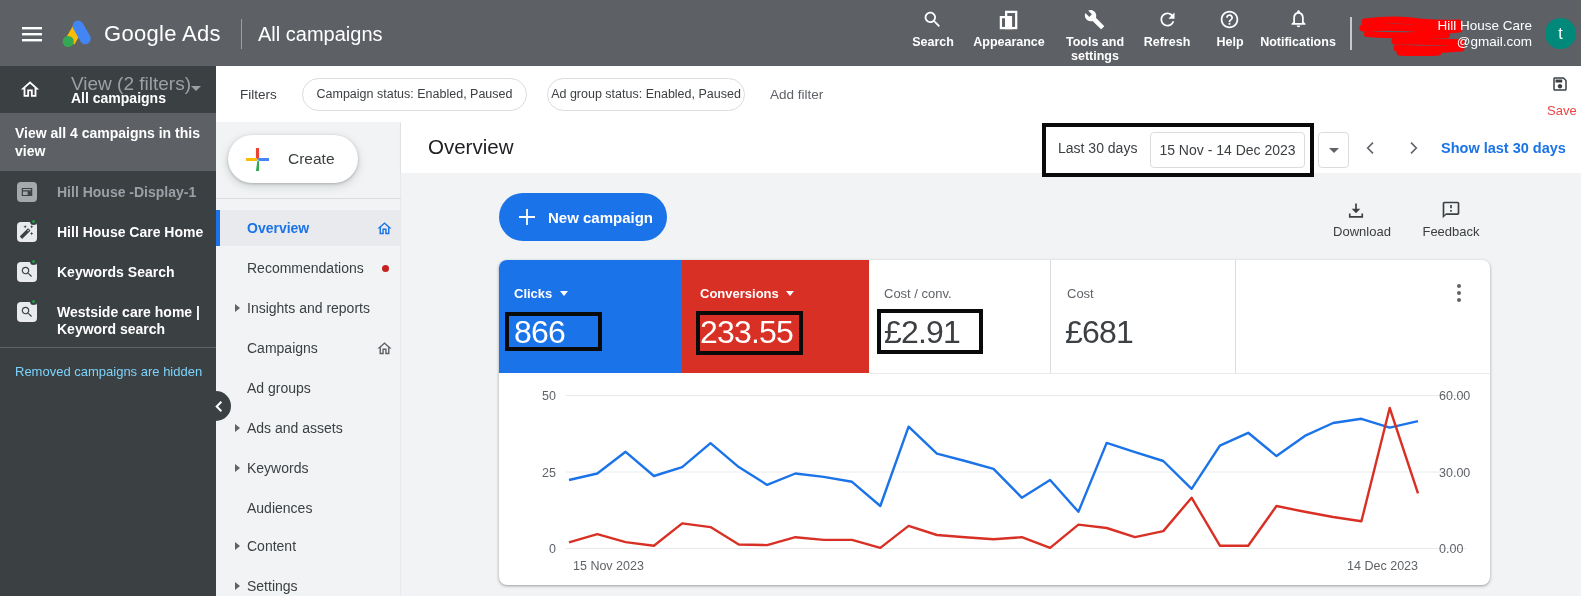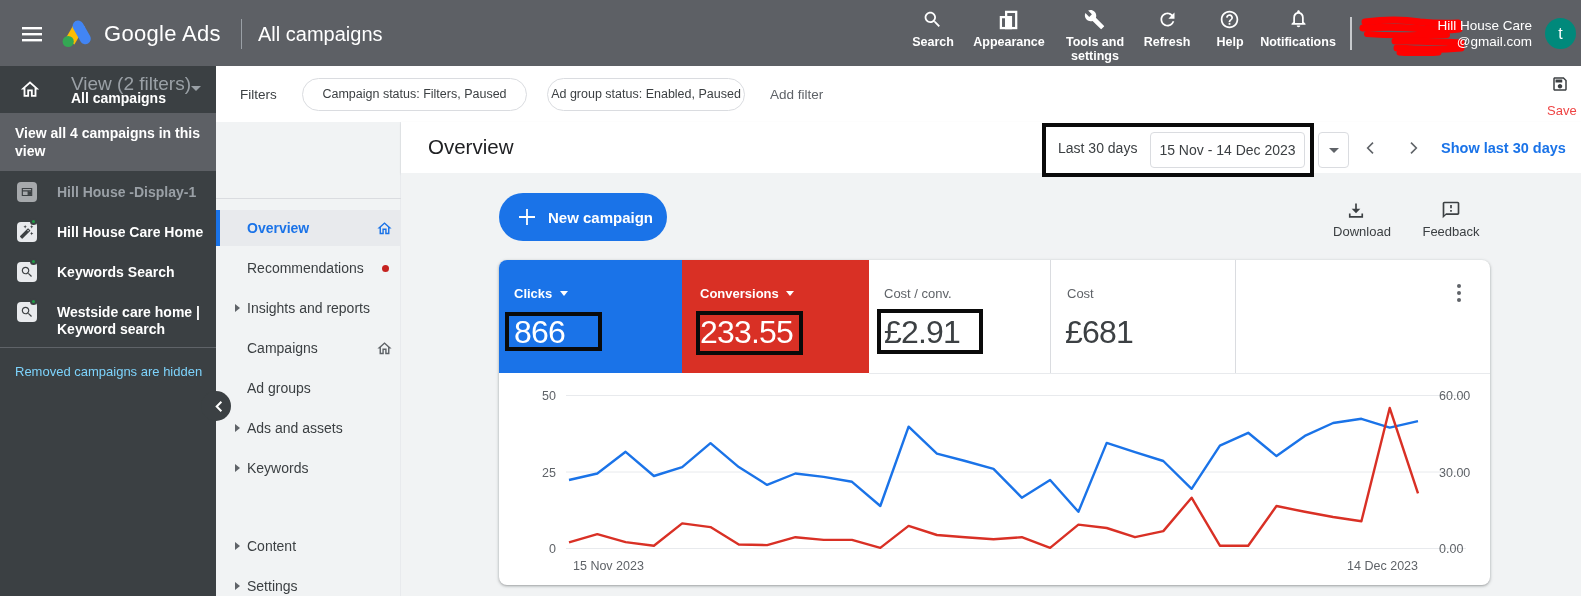--- a/index.html
+++ b/index.html
@@ -150,31 +150,40 @@
       <span class="gdot"></span>
     </div>
     <div class="abs" style="left:57px;top:2px;line-height:17px;">Westside care home |<br>Keyword search</div>
   </div>
   <div class="abs" style="left:0;top:281px;width:216px;height:1px;background:#5f6368;"></div>
   <div class="abs" style="left:15px;top:298px;color:#7dd3fc;font-size:13px;">Removed campaigns are hidden</div>
 </div>
 
 <div id="filterbar">
   <div class="abs" style="left:24px;top:21px;font-size:13.5px;color:#3c4043;">Filters</div>
-  <div class="chip" style="left:86px;width:225px;">Campaign status: Filters, Paused</div>
+  <div class="chip" style="left:86px;width:225px;">Campaign status: Enabled, Paused</div>
   <div class="chip" style="left:331px;width:198px;">Ad group status: Enabled, Paused</div>
   <div class="abs" style="left:554px;top:21px;font-size:13.5px;color:#5f6368;">Add filter</div>
 
   <svg class="abs" style="left:1335px;top:9px" width="18" height="18" viewBox="0 0 24 24" fill="#3c4043">
     <path d="M17 3H5c-1.11 0-2 .9-2 2v14c0 1.1.89 2 2 2h14c1.1 0 2-.9 2-2V7l-4-4zm2 16H5V5h11.17L19 7.83V19zm-7-7c-1.66 0-3 1.34-3 3s1.34 3 3 3 3-1.34 3-3-1.34-3-3-3zM6 6h9v4H6z"></path>
   </svg>
   <div class="abs" style="left:1331px;top:37px;font-size:13px;color:#ef4444;">Save</div>
 </div>
 
 <div id="leftnav">
+  <div id="createbtn">
+    <svg class="abs" style="left:17px;top:12px" width="25" height="25" viewBox="0 0 24 24">
+      <polygon points="10.5,1 13.5,1 13.5,10.5 12,12 10.5,10.5" fill="#ea4335"></polygon>
+      <polygon points="13.5,10.5 23,10.5 23,13.5 13.5,13.5 12,12" fill="#4285f4"></polygon>
+      <polygon points="10.5,13.5 13.5,13.5 13.5,23 10.5,23 12,12" fill="#34a853"></polygon>
+      <polygon points="1,10.5 10.5,10.5 12,12 10.5,13.5 1,13.5" fill="#fbbc04"></polygon>
+    </svg>
+    <div class="abs" style="left:60px;top:15px;font-size:15.5px;color:#3c4043;">Create</div>
+  </div>
   <div class="abs" style="left:0;top:76px;width:185px;height:1px;background:#dadce0;"></div>
 
   <div class="nav-item" style="top:88px;background:#e8eaed;color:#1a73e8;font-weight:700;">
     <div class="abs" style="left:0;top:0;width:4px;height:36px;background:#1a73e8;"></div>
     <span class="txt">Overview</span>
     <svg class="abs" style="left:160px;top:10px" width="17" height="17" viewBox="0 0 24 24" fill="#1a73e8">
           <path d="M12 5.69l5 4.5V18h-2v-6H9v6H7v-7.81l5-4.5M12 3L2 12h3v8h6v-6h2v6h6v-8h3L12 3z"></path>
         </svg>
   </div>
   <div class="nav-item" style="top:128px;">
@@ -194,20 +203,23 @@
   <div class="nav-item" style="top:288px;">
         <span class="nav-chev"></span>
         <span class="txt">Ads and assets</span>
       </div>
   <div class="nav-item" style="top:248px;">
         <span class="txt">Ad groups</span>
       </div>
   <div class="nav-item" style="top:328px;">
         <span class="nav-chev"></span>
         <span class="txt">Keywords</span>
+      </div>
+  <div class="nav-item" style="top:368px;">
+        <span class="txt">Audiences</span>
       </div>
   <div class="nav-item" style="top:406px;">
         <span class="nav-chev"></span>
         <span class="txt">Content</span>
       </div>
   <div class="nav-item" style="top:446px;">
         <span class="nav-chev"></span>
         <span class="txt">Settings</span>
       </div>
 </div>

